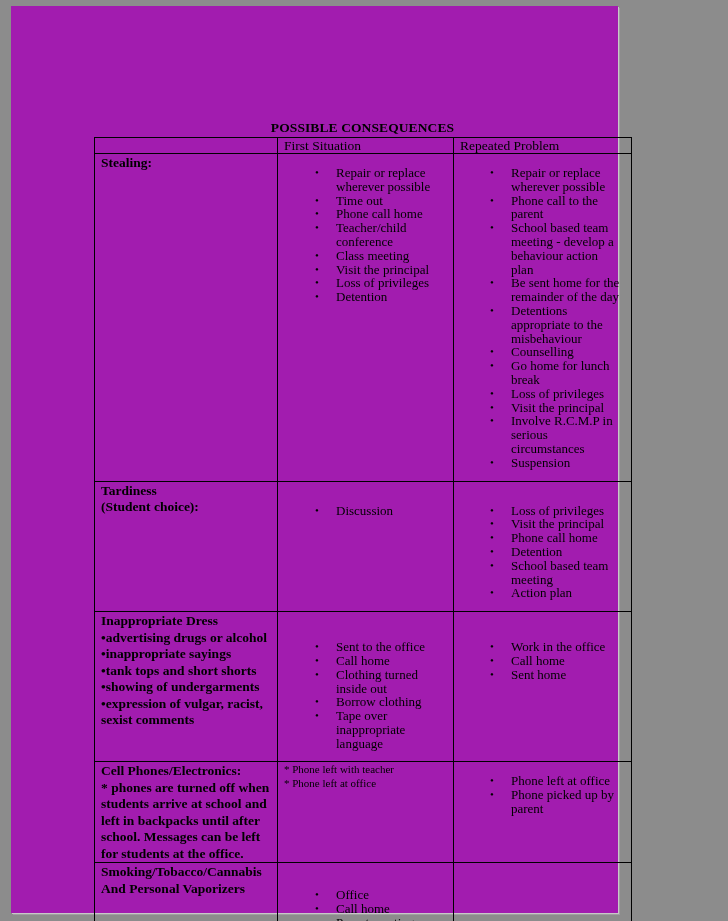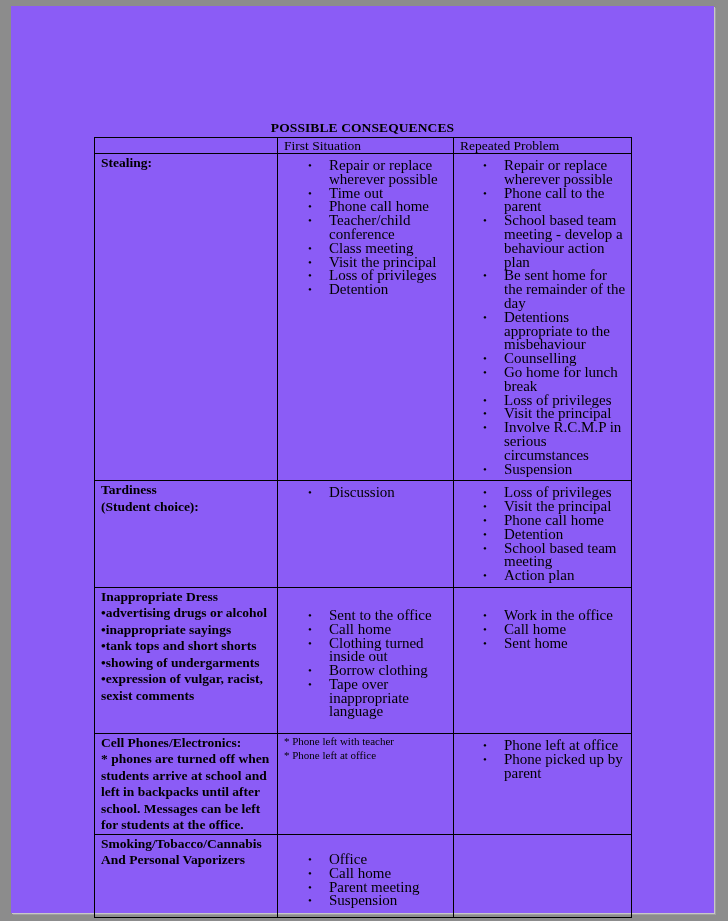--- a/index.html
+++ b/index.html
@@ -7,22 +7,22 @@
       width: 728px; height: 921px;
       background: #8c8c8c;
       position: relative;
       overflow: hidden;
       font-family: "Liberation Serif", serif;
       color: #000;
     }
     .page {
       position: absolute;
       left: 11px; top: 6px;
-      width: 703px; height: 907px;
-      background: #8b5cf6;
+      width: 607px; height: 907px;
+      background: #a21caf;
       box-shadow: 1px 1px 0 #c8c8c8, 2px 2px 0 #a0a0a0;
     }
     .title {
       position: absolute;
       left: 0; width: 703px;
       top: 114px;
       text-align: center;
       font-weight: bold;
       font-size: 13.5px;
       letter-spacing: 0.1px;
@@ -42,41 +42,41 @@
       font-weight: normal;
       text-align: left;
     }
     col.c1 { width: 183px; }
     col.c2 { width: 176px; }
     col.c3 { width: 178px; }
     th { font-size: 13.5px; height: 15px; line-height: 15px; }
     .cat { font-size: 13.5px; line-height: 16.5px; padding-top: 1px !important; }
     .cat div { margin: 0; font-weight: bold; }
     ul.b {
-      margin: 4px; padding: 0 0 0 41px;
+      margin: 11px; padding: 0 0 0 41px;
       list-style: none;
-      font-size: 15px;
+      font-size: 13px;
       line-height: 13.8px;
     }
     ul.b li { position: relative; }
     ul.b li::before {
       content: "\2022";
       position: absolute;
       left: -21px; top: 0;
       font-size: 11px;
     }
     .c3 ul.b { padding-left: 40px; }
     ul.star {
       margin: 0; padding: 0 0 0 0;
       list-style: none;
       font-size: 11px;
       line-height: 13.8px;
     }
     tr.r1 td { height: 232px; padding-top: 1px; }
-    tr.r2 td { height: 96px; padding-top: 1px; }
+    tr.r2 td { height: 96px; padding-top: 11px; }
     tr.r3 td { height: 128px; padding-top: 17px; }
     tr.r4 td { height: 93px; padding-top: 1px; }
     tr.r5 td { height: 68px; padding-top: 14px; }
     td.pad { padding-left: 6px; }
   </style>
 </head>
 <body>
 
 <div class="page">
   <div class="title">POSSIBLE CONSEQUENCES</div>

